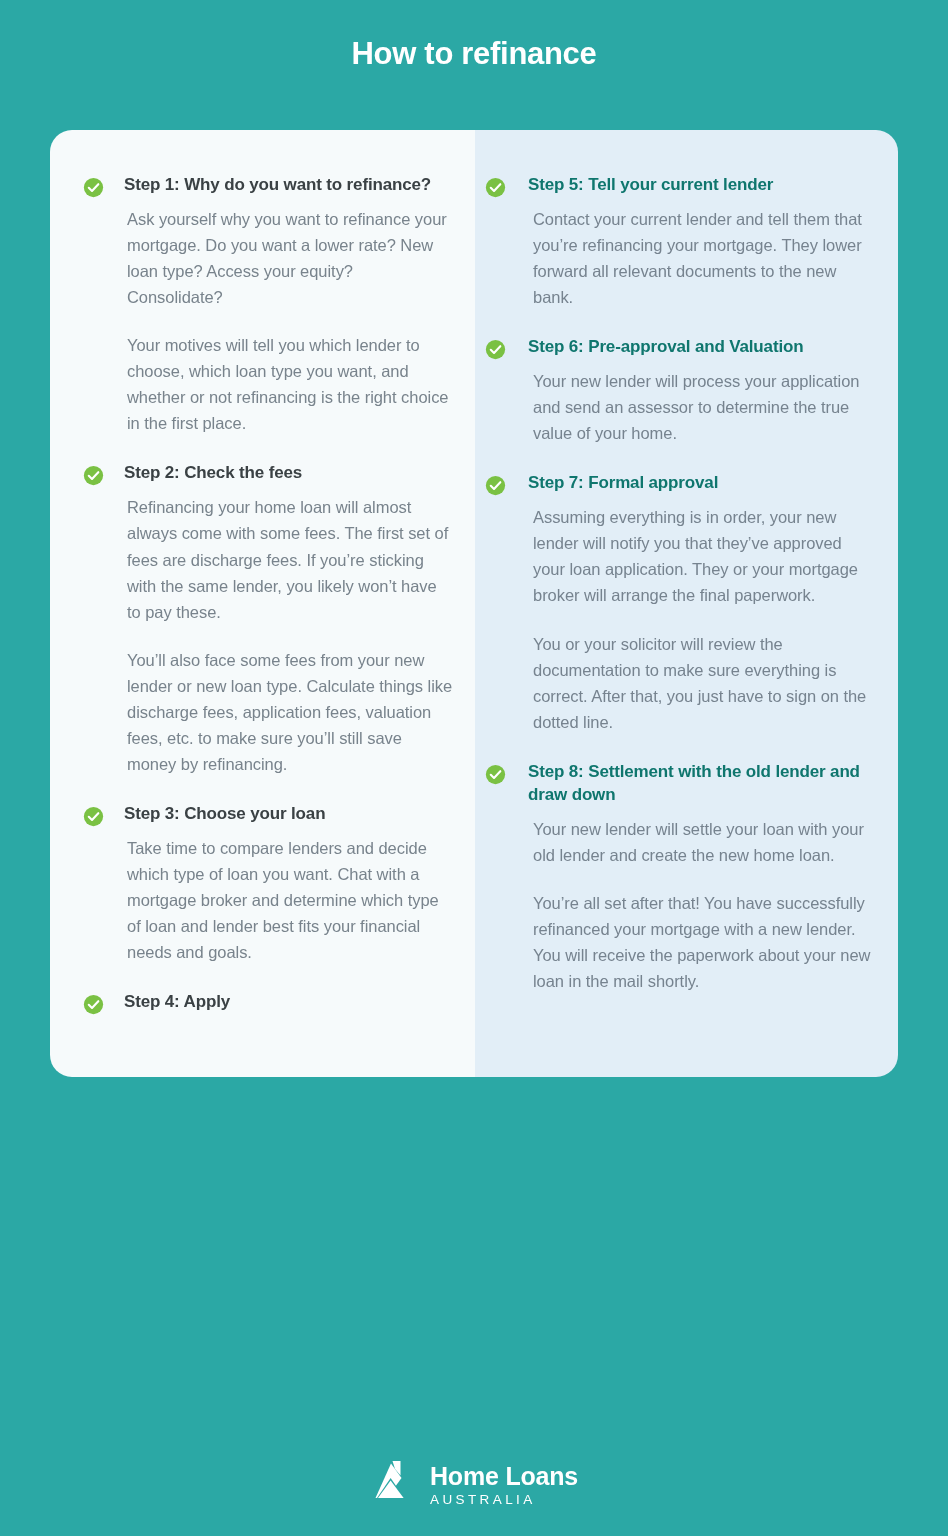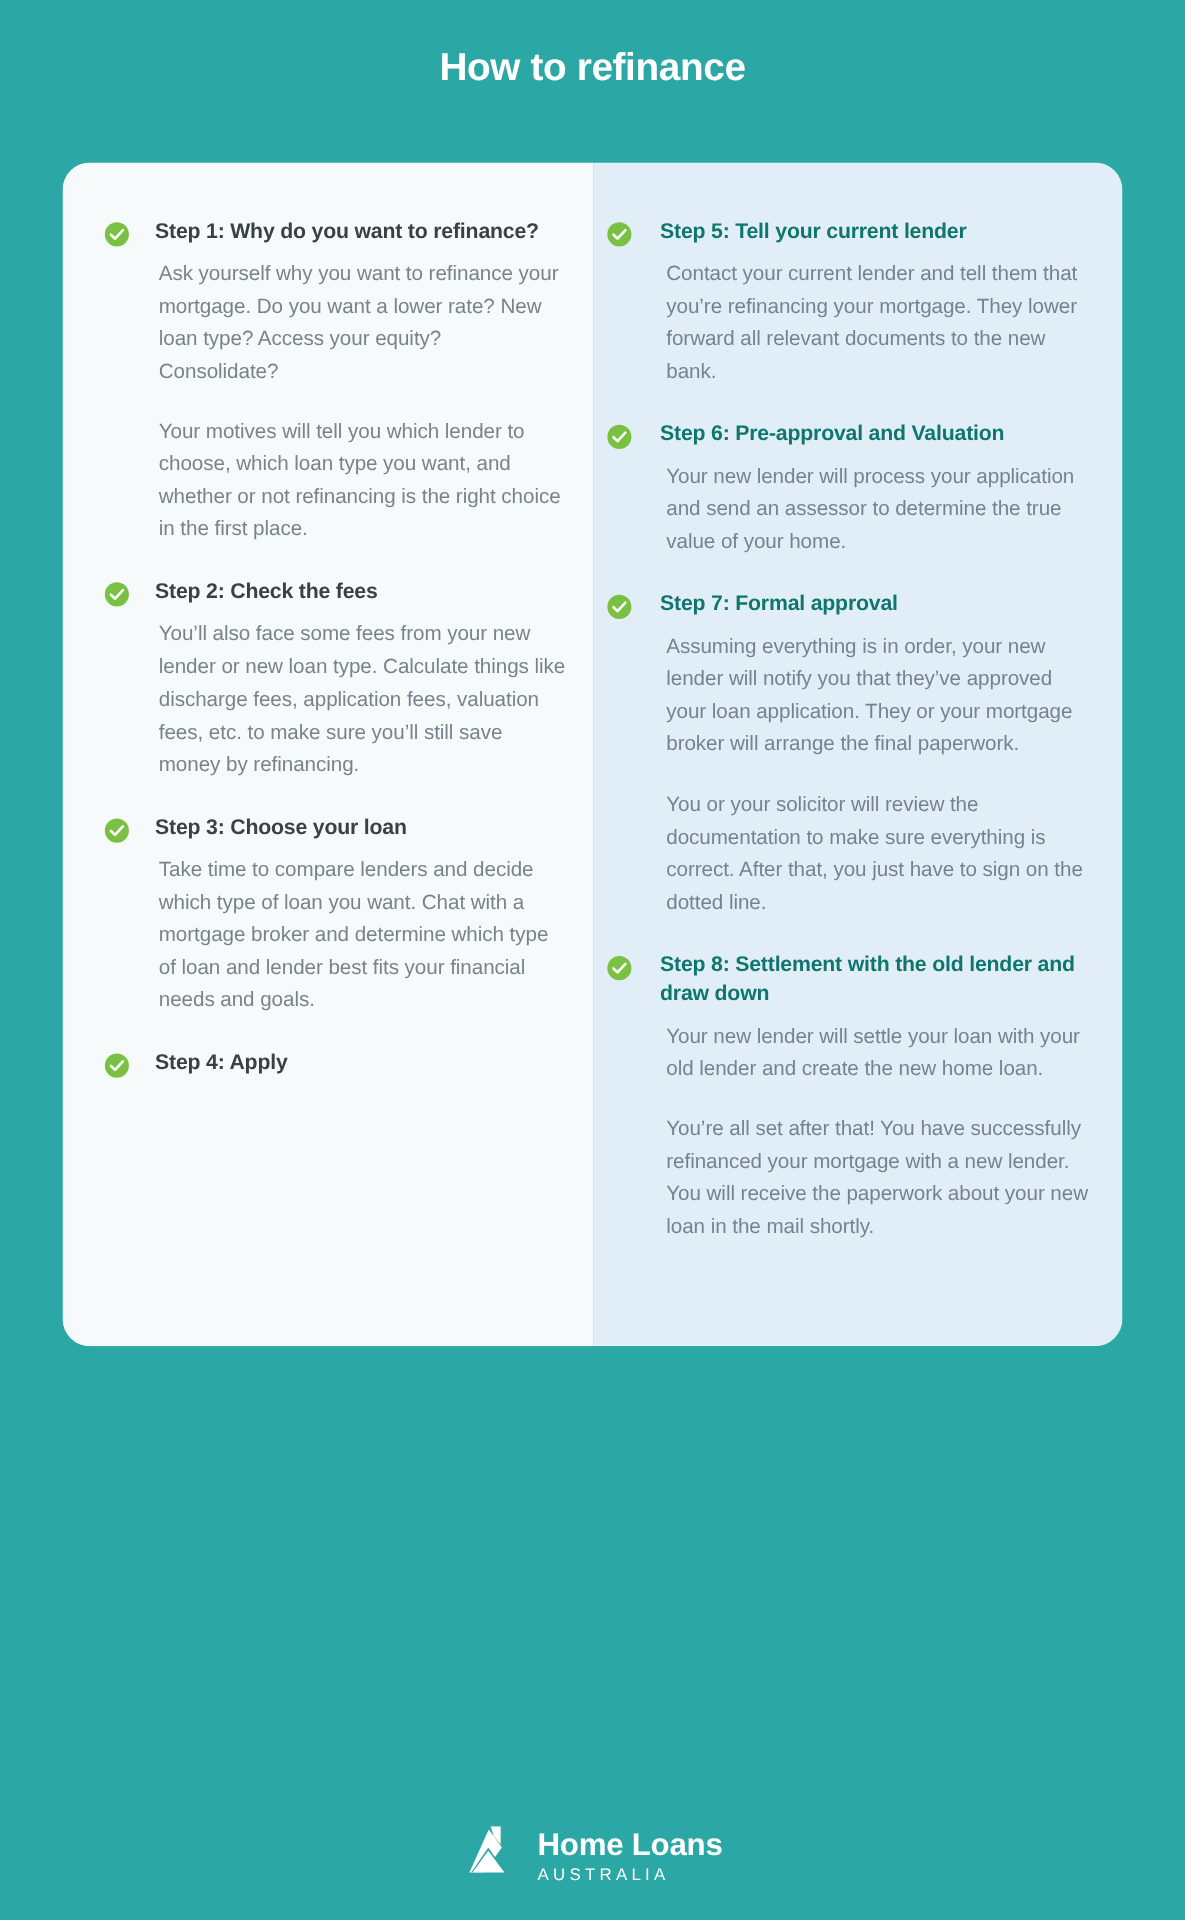--- a/index.html
+++ b/index.html
@@ -166,20 +166,21 @@
             <p>Your motives will tell you which lender to choose, which loan type you want, and whether or not refinancing is the right choice in the first place.</p>
           </div>
         </div>
         <div class="step step-left">
           <svg class="check-icon" viewBox="0 0 24 24">
             <circle cx="12" cy="12" r="11" fill="#7ac143"></circle>
             <path d="M6.6 12.3 L10.3 15.9 L17.5 8.2" fill="none" stroke="#ffffff" stroke-width="2.4" stroke-linecap="round" stroke-linejoin="round"></path>
           </svg>
           <h2 class="step-title">Step 2: Check the fees</h2>
           <div class="step-body">
+            <p>Refinancing your home loan will almost always come with some fees. The first set of fees are discharge fees. If you’re sticking with the same lender, you likely won’t have to pay these.</p>
             <p>You’ll also face some fees from your new lender or new loan type. Calculate things like discharge fees, application fees, valuation fees, etc. to make sure you’ll still save money by refinancing.</p>
           </div>
         </div>
         <div class="step step-left">
           <svg class="check-icon" viewBox="0 0 24 24">
             <circle cx="12" cy="12" r="11" fill="#7ac143"></circle>
             <path d="M6.6 12.3 L10.3 15.9 L17.5 8.2" fill="none" stroke="#ffffff" stroke-width="2.4" stroke-linecap="round" stroke-linejoin="round"></path>
           </svg>
           <h2 class="step-title">Step 3: Choose your loan</h2>
           <div class="step-body">

